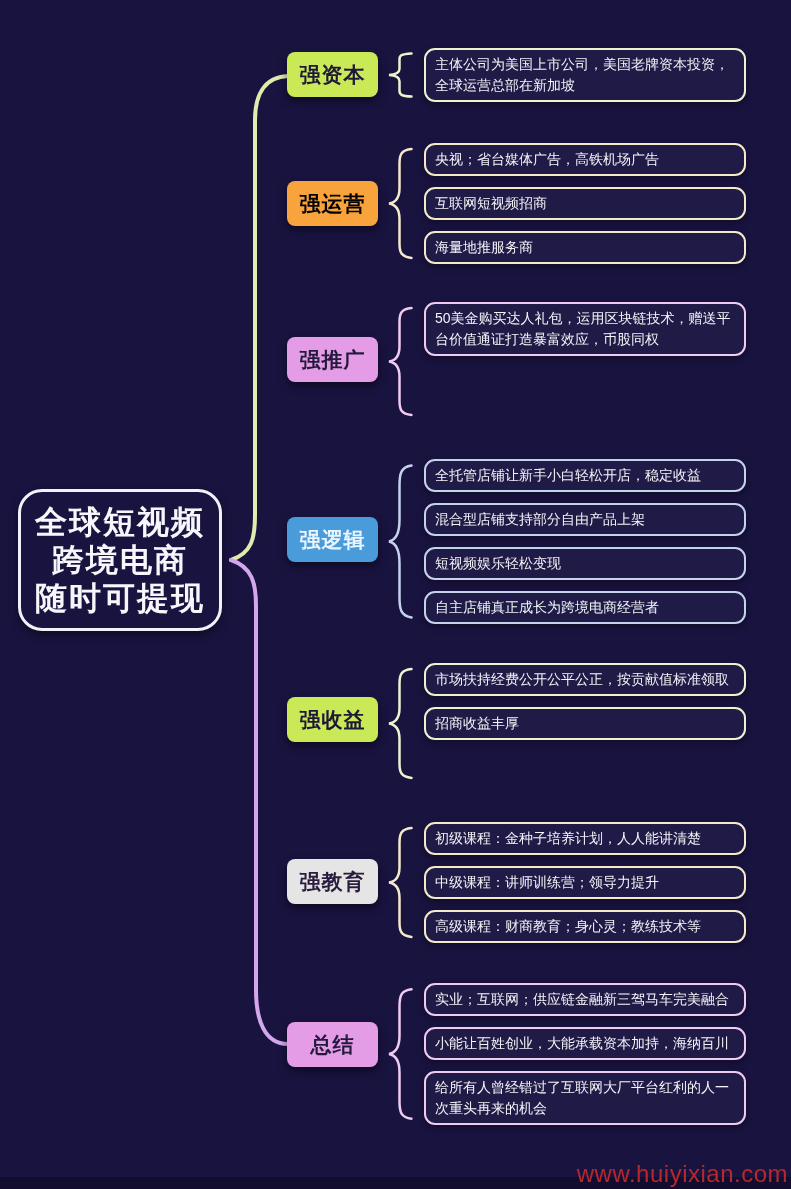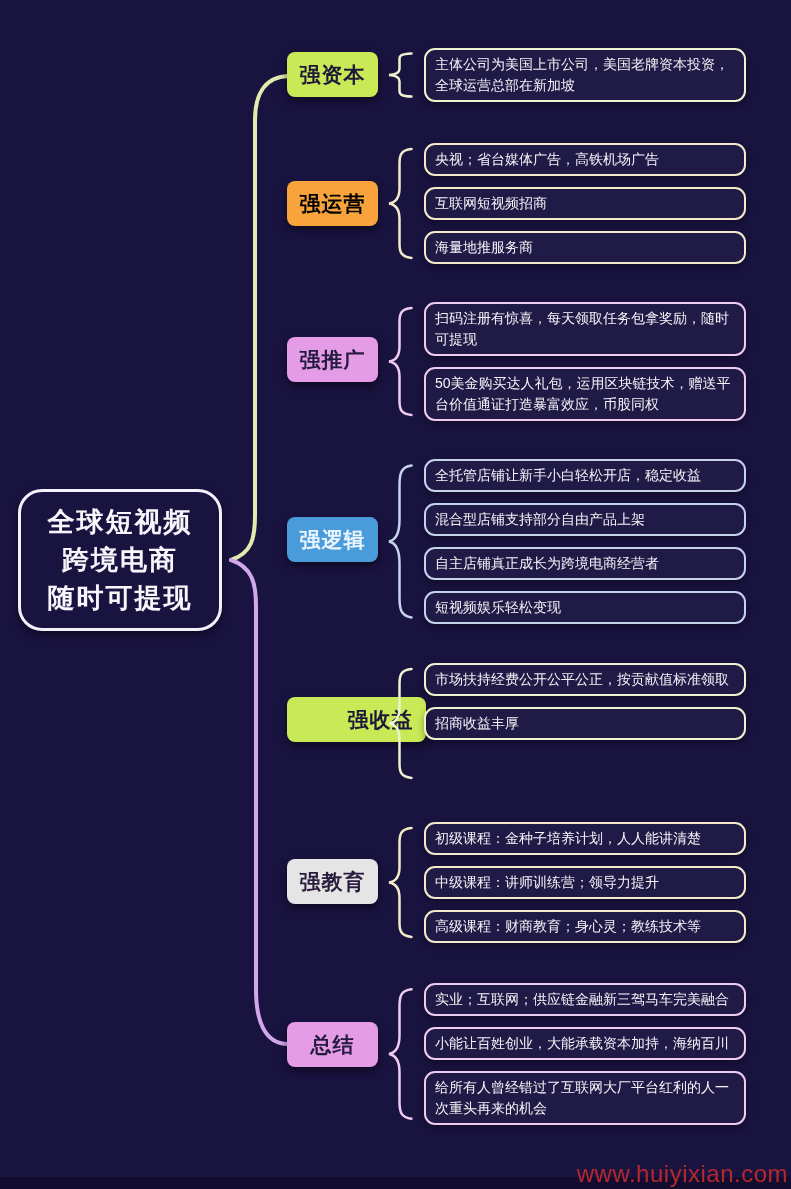--- a/index.html
+++ b/index.html
@@ -7,21 +7,21 @@
   .stage{position:relative;width:791px;height:1189px;background:#191340;overflow:hidden;}
 
   
   .trunk{position:absolute;left:0;top:0;width:791px;height:1189px;z-index:1;}
 
   
   .center-node{
     position:absolute;left:18px;top:489px;width:204px;height:142px;z-index:2;
     border:3px solid #f2f0f8;border-radius:24px;box-sizing:border-box;
     display:flex;flex-direction:column;justify-content:center;align-items:center;
-    color:#f7f6fb;font-size:27px;font-weight:600;letter-spacing:2px;line-height:38px;
+    color:#f7f6fb;font-size:32px;font-weight:600;letter-spacing:2px;line-height:38px;
     background:#191340;box-shadow:0 4px 10px rgba(0,0,0,.45);
   }
 
   
   .branch .label{
     position:absolute;left:287px;width:91px;height:45px;z-index:2;
     border-radius:8px;display:flex;align-items:center;justify-content:center;
     font-size:21px;font-weight:700;letter-spacing:1px;
     box-shadow:0 4px 8px rgba(0,0,0,.5);
   }
@@ -88,40 +88,39 @@
       <div class="box" style="border-color: rgb(244, 233, 200);">海量地推服务商</div>
     </div>
   </div>
 
   <div class="branch b3">
     <div class="label" style="background-color: rgb(228, 156, 230); color: rgb(36, 26, 62);">强推广</div>
     <svg class="brace" viewBox="0 0 20 100" preserveAspectRatio="none">
       <path d="M17 1 C10 2 9 6 9 14 L9 36 C9 44 7 49 2 50 C7 51 9 56 9 64 L9 86 C9 94 10 98 17 99" fill="none" stroke-width="2.5" vector-effect="non-scaling-stroke" stroke-linecap="round" stroke="#eecbf0"></path>
     </svg>
     <div class="items">
-      <div class="box" style="border-color: rgb(238, 203, 240);">扫码注册有惊喜，每天领取任务包拿奖励，随时可提现</div>
       <div class="box" style="border-color: rgb(238, 203, 240);">50美金购买达人礼包，运用区块链技术，赠送平台价值通证打造暴富效应，币股同权</div>
     </div>
   </div>
 
   <div class="branch b4">
     <div class="label" style="background-color: rgb(74, 155, 217); color: rgb(234, 245, 255);">强逻辑</div>
     <svg class="brace" viewBox="0 0 20 100" preserveAspectRatio="none">
       <path d="M17 1 C10 2 9 6 9 14 L9 36 C9 44 7 49 2 50 C7 51 9 56 9 64 L9 86 C9 94 10 98 17 99" fill="none" stroke-width="2.5" vector-effect="non-scaling-stroke" stroke-linecap="round" stroke="#c5d2ec"></path>
     </svg>
     <div class="items">
       <div class="box" style="border-color: rgb(197, 210, 236);">全托管店铺让新手小白轻松开店，稳定收益</div>
       <div class="box" style="border-color: rgb(197, 210, 236);">混合型店铺支持部分自由产品上架</div>
+      <div class="box" style="border-color: rgb(197, 210, 236);">短视频娱乐轻松变现</div>
       <div class="box" style="border-color: rgb(197, 210, 236);">自主店铺真正成长为跨境电商经营者</div>
-      <div class="box" style="border-color: rgb(197, 210, 236);">短视频娱乐轻松变现</div>
     </div>
   </div>
 
   <div class="branch b5">
-    <div class="label" style="background-color: rgb(201, 233, 87); color: rgb(30, 24, 56); padding-left: 48px;">强收益</div>
+    <div class="label" style="background-color: rgb(201, 233, 87); color: rgb(30, 24, 56);">强收益</div>
     <svg class="brace" viewBox="0 0 20 100" preserveAspectRatio="none">
       <path d="M17 1 C10 2 9 6 9 14 L9 36 C9 44 7 49 2 50 C7 51 9 56 9 64 L9 86 C9 94 10 98 17 99" fill="none" stroke-width="2.5" vector-effect="non-scaling-stroke" stroke-linecap="round" stroke="#edf2cf"></path>
     </svg>
     <div class="items">
       <div class="box" style="border-color: rgb(237, 242, 207);">市场扶持经费公开公平公正，按贡献值标准领取</div>
       <div class="box" style="border-color: rgb(237, 242, 207);">招商收益丰厚</div>
     </div>
   </div>
 
   <div class="branch b6">

